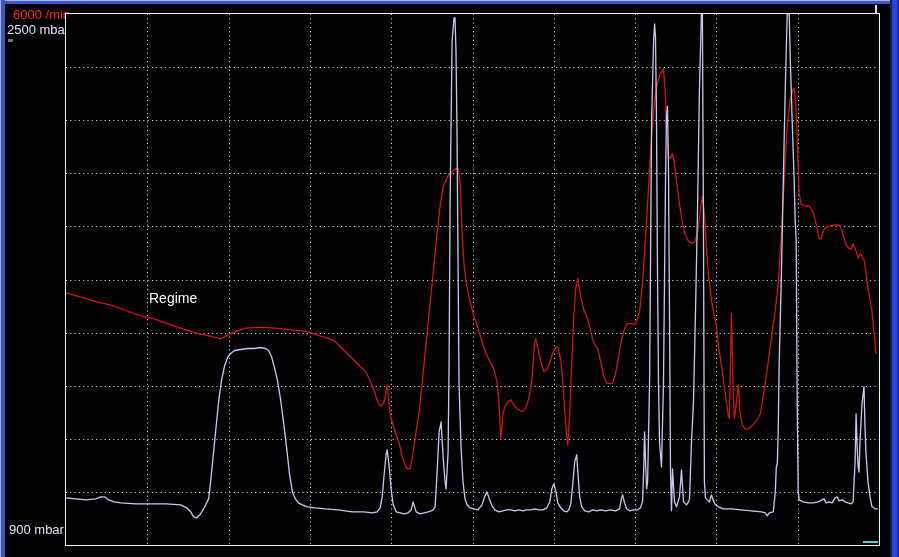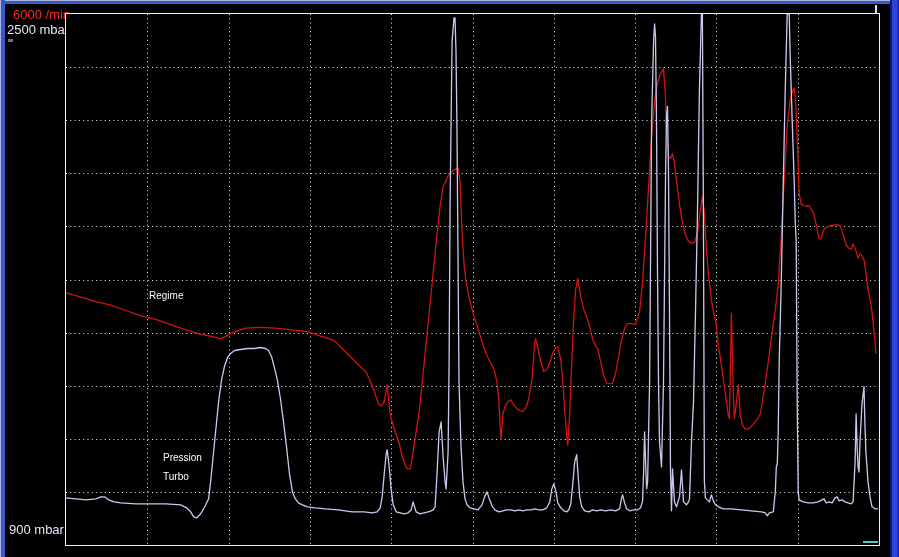--- a/index.html
+++ b/index.html
@@ -13,21 +13,21 @@
   .wb-right{right:0;top:0;width:9px;height:557px;
             background:linear-gradient(90deg,#101a66 0 2px,#2b43e0 2px 7px,#1830b0 7px 100%);}
   .axis-label{position:absolute;font-size:13px;letter-spacing:0;white-space:nowrap;}
   .rpm-top{left:13px;top:7px;color:#ff2626;}
   .mbar-top{left:7px;top:22px;color:#e4e4fa;}
   .mbar-bottom{left:9px;top:522px;color:#e4e4fa;}
   .stray-mark{position:absolute;left:8px;top:39px;width:5px;height:3px;background:#8a8a8a;opacity:.85;}
   .plot{position:absolute;left:65px;top:13px;width:815px;height:533px;
         border:1px solid #f2f2f2;background:#000;box-sizing:border-box;}
   .plot svg{position:absolute;left:0;top:0;}
-  .plot-label{position:absolute;color:#fdfdfd;font-size:10px;white-space:nowrap;}
+  .plot-label{position:absolute;color:#fdfdfd;font-size:14px;white-space:nowrap;}
   .regime-label{left:83px;top:276px;}
   .pression-label{left:97px;top:434px;line-height:19px;}
   .tick-top{position:absolute;left:875px;top:5px;width:2px;height:9px;background:#dcdcf2;}
   .tick-cyan{position:absolute;left:863px;top:541px;width:15px;height:2px;background:#55c9c9;}
 </style>
 </head>
 <body>
 
 <div>
 
@@ -58,22 +58,18 @@
         <line x1="0" y1="212.5" x2="813" y2="212.5" stroke="#ededed" stroke-width="1" stroke-dasharray="1 3.3"></line>
         <line x1="0" y1="266.5" x2="813" y2="266.5" stroke="#ededed" stroke-width="1" stroke-dasharray="1 3.3"></line>
         <line x1="0" y1="319.5" x2="813" y2="319.5" stroke="#ededed" stroke-width="1" stroke-dasharray="1 3.3"></line>
         <line x1="0" y1="372.5" x2="813" y2="372.5" stroke="#ededed" stroke-width="1" stroke-dasharray="1 3.3"></line>
         <line x1="0" y1="425.5" x2="813" y2="425.5" stroke="#ededed" stroke-width="1" stroke-dasharray="1 3.3"></line>
         <line x1="0" y1="478.5" x2="813" y2="478.5" stroke="#ededed" stroke-width="1" stroke-dasharray="1 3.3"></line>
         <polyline points="0.0,278.8 15.0,283.2 29.9,287.6 44.9,291.2 59.9,296.5 74.8,301.8 89.8,305.3 104.7,310.6 119.7,315.9 134.7,320.4 144.6,322.1 154.6,324.8 166.6,318.6 179.6,314.2 194.5,313.3 209.5,314.2 224.4,315.9 236.4,316.8 244.4,318.6 252.4,321.3 260.4,323.9 268.3,326.6 276.3,334.5 284.3,342.5 292.3,350.5 300.3,358.4 304.3,367.3 308.2,377.0 312.2,389.4 315.2,392.1 318.2,387.6 321.2,370.8 324.2,400.9 327.2,411.5 330.2,420.4 333.2,429.2 336.2,442.5 339.2,451.3 341.2,454.9 344.2,454.9 347.1,438.1 350.1,417.7 353.1,398.3 356.1,369.9 359.1,339.8 362.1,309.7 365.1,279.7 368.1,249.6 371.1,219.5 374.1,192.0 377.1,172.6 382.1,162.0 387.0,156.6 390.0,154.9 392.0,154.0 394.0,167.3 396.0,217.7 398.0,249.6 400.0,267.3 404.0,287.6 408.0,302.7 412.0,314.2 416.0,327.4 420.0,339.8 424.0,347.8 427.9,354.9 430.9,367.3 432.9,387.6 434.9,425.7 436.9,400.0 438.9,392.9 441.9,387.6 444.9,385.9 447.9,391.2 450.9,394.7 453.9,396.5 456.9,397.4 459.9,393.8 462.9,384.1 465.9,365.5 468.8,327.4 469.8,324.8 471.8,333.6 474.8,347.8 477.8,357.5 480.8,355.8 483.8,348.7 486.8,339.0 489.8,333.6 491.8,332.8 494.8,346.0 496.8,367.3 498.8,397.4 500.8,423.0 501.8,431.0 503.8,397.4 505.8,347.8 507.8,302.7 509.7,275.2 511.7,264.6 514.7,282.3 517.7,295.6 520.7,302.7 523.7,312.4 526.7,325.7 529.7,331.9 531.7,334.5 534.7,347.8 537.7,362.0 540.7,369.0 543.7,369.9 546.7,369.0 549.6,359.3 552.6,342.5 555.6,325.7 558.6,314.2 561.6,309.7 565.6,309.7 569.6,310.6 573.6,297.4 576.6,267.3 579.6,222.1 582.6,172.6 585.6,122.1 588.6,86.7 591.5,69.0 594.5,59.3 597.5,54.9 599.5,82.3 600.5,116.8 602.5,142.5 604.5,144.3 606.5,139.8 608.5,149.6 610.5,167.3 613.5,190.3 616.5,209.7 619.5,221.2 622.5,227.4 625.5,229.2 628.5,228.3 630.4,223.0 632.4,213.3 634.4,195.6 636.4,182.3 638.4,199.1 640.4,235.4 642.4,260.2 645.4,285.9 648.4,302.7 650.4,311.5 652.4,331.9 654.4,344.3 657.4,365.5 660.4,387.6 662.4,401.8 663.4,404.4 665.4,299.1 667.4,382.3 668.4,404.4 670.4,388.5 672.3,370.8 674.3,400.9 676.3,410.6 679.3,415.1 682.3,415.1 685.3,412.4 688.3,408.9 691.3,405.3 694.3,400.0 697.3,381.4 700.3,362.0 703.3,339.8 706.3,317.7 709.3,295.6 712.2,270.8 715.2,222.1 718.2,165.5 721.2,112.4 724.2,85.8 727.2,75.2 728.2,74.3 729.2,83.2 730.2,99.1 731.2,124.8 733.2,179.7 735.2,190.3 739.2,192.0 743.2,192.0 747.2,198.2 750.2,210.6 753.1,224.8 755.1,224.8 758.1,215.1 762.1,212.4 766.1,211.5 770.1,210.6 774.1,211.5 777.1,220.4 780.1,231.0 783.1,234.5 785.1,235.4 787.1,230.1 790.1,237.2 792.1,244.3 794.0,239.8 796.0,241.6 798.0,246.0 800.0,259.3 802.0,275.2 804.0,285.0 806.0,297.4 808.0,317.7 810.0,339.8" fill="none" stroke="#d01313" stroke-width="1.3" stroke-linejoin="round"></polyline>
         <polyline points="0.0,483.9 10.0,484.9 20.0,485.9 29.9,484.9 34.9,482.9 38.9,482.9 42.9,485.9 47.9,487.9 54.9,488.9 69.8,489.8 84.8,489.8 99.8,489.8 114.7,490.8 120.7,493.8 124.7,497.8 127.7,502.8 130.7,503.8 134.7,499.8 138.7,492.8 142.6,484.9 144.6,467.9 146.6,447.7 149.6,417.8 152.6,387.6 155.6,365.7 158.6,351.8 161.6,343.5 164.6,339.5 168.6,336.5 174.6,335.5 181.6,334.5 188.5,334.5 194.5,333.5 199.5,334.5 202.5,336.5 205.5,342.5 208.5,353.8 211.5,366.7 214.5,385.0 217.5,407.9 220.5,432.8 223.5,460.0 226.4,477.9 229.4,484.9 232.4,488.9 236.4,490.8 241.4,492.8 249.4,493.8 259.4,494.8 272.3,495.8 286.3,497.8 298.3,497.8 306.2,498.8 311.2,497.8 314.2,493.8 316.2,482.9 318.2,460.0 320.2,439.7 321.2,435.8 323.2,452.7 325.2,475.9 327.2,490.8 330.2,497.8 334.2,498.8 338.2,499.8 342.2,498.8 345.2,495.8 347.1,487.9 350.1,497.8 354.1,499.8 358.1,498.8 362.1,497.8 365.1,496.8 367.1,495.8 369.1,492.8 371.1,458.0 373.1,418.2 375.1,407.9 377.1,442.7 379.1,467.9 380.1,474.9 382.1,437.7 383.1,347.8 384.1,187.2 386.1,26.9 388.0,4.0 389.0,4.0 390.0,37.2 391.0,117.2 392.0,242.3 393.0,367.7 395.0,432.8 397.0,467.9 399.0,484.9 401.0,490.8 404.0,493.8 408.0,494.8 412.0,495.8 416.0,490.8 419.0,481.9 421.0,477.9 423.0,483.9 426.0,491.8 428.9,495.8 432.9,497.8 436.9,496.8 440.9,495.8 444.9,495.8 448.9,496.8 452.9,495.8 456.9,496.8 460.9,495.8 464.9,495.8 468.8,494.8 472.8,495.8 476.8,495.8 480.8,493.8 483.8,487.9 485.8,474.9 487.8,469.9 489.8,476.9 491.8,488.9 494.8,493.8 497.8,496.8 500.8,497.8 502.8,495.8 504.8,489.8 506.8,469.9 508.7,447.7 510.7,440.7 511.7,456.0 513.7,482.9 515.7,492.8 518.7,496.8 522.7,497.8 526.7,495.8 530.7,496.8 534.7,495.8 539.7,496.8 544.7,495.8 549.6,496.8 553.6,494.8 555.6,483.9 556.6,480.9 558.6,488.9 560.6,494.8 563.6,496.8 567.6,495.8 571.6,495.8 574.6,493.8 576.6,486.9 577.6,458.0 578.6,417.8 579.6,449.7 580.6,474.9 581.6,467.9 583.6,367.7 584.6,237.3 585.6,107.2 587.6,26.9 588.6,10.0 589.5,23.2 590.5,107.2 591.5,257.5 592.5,367.7 593.5,427.8 595.5,453.0 597.5,367.7 599.5,167.3 600.5,102.2 601.5,92.3 602.5,157.3 603.5,298.7 604.5,458.0 605.5,496.8 606.5,455.0 608.5,487.9 610.5,492.8 613.5,482.9 615.5,456.0 617.5,487.9 620.5,490.8 622.5,487.9 623.5,484.9 625.5,427.8 627.5,387.6 629.5,297.7 631.4,202.4 633.4,77.0 635.4,0.0 636.4,0.0 637.4,199.1 638.4,467.9 639.4,483.9 641.4,485.9 643.4,487.9 645.4,480.9 647.4,486.9 649.4,490.8 652.4,492.8 657.4,494.8 665.4,494.8 675.3,495.8 685.3,496.8 695.3,497.8 699.3,498.8 701.3,501.8 703.3,498.8 707.3,497.8 709.3,477.9 710.3,453.0 711.3,449.7 712.2,417.8 713.2,347.8 715.2,269.5 717.2,172.2 719.2,77.0 721.2,0.0 723.2,0.0 724.2,42.1 726.2,107.2 728.2,167.3 729.2,207.4 730.2,227.3 731.2,387.6 732.2,477.9 733.2,485.9 737.2,487.9 742.2,488.9 747.2,488.9 752.1,487.9 756.1,485.9 758.1,484.9 760.1,488.9 763.1,487.9 766.1,488.9 769.1,483.9 771.1,482.9 773.1,486.9 776.1,485.9 779.1,487.9 782.1,488.9 785.1,489.8 787.1,487.9 789.1,447.7 790.1,399.9 791.1,432.8 792.1,453.0 793.0,458.0 794.0,427.8 796.0,389.6 798.0,372.7 799.0,412.9 800.0,439.7 801.0,453.0 802.0,467.9 804.0,482.9 806.0,492.8 809.0,494.8 812.0,494.8" fill="none" stroke="#c9c9ef" stroke-width="1.3" stroke-linejoin="round"></polyline>
       </svg>
     <div class="plot-label regime-label">Regime</div>
-    <div class="plot-label pression-label">
-      <div>Pression</div>
-      <div>Turbo</div>
-    </div>
   </div>
 
   <div class="tick-top"></div>
   <div class="tick-cyan"></div>
 
 </div>
 
 </body></html>

